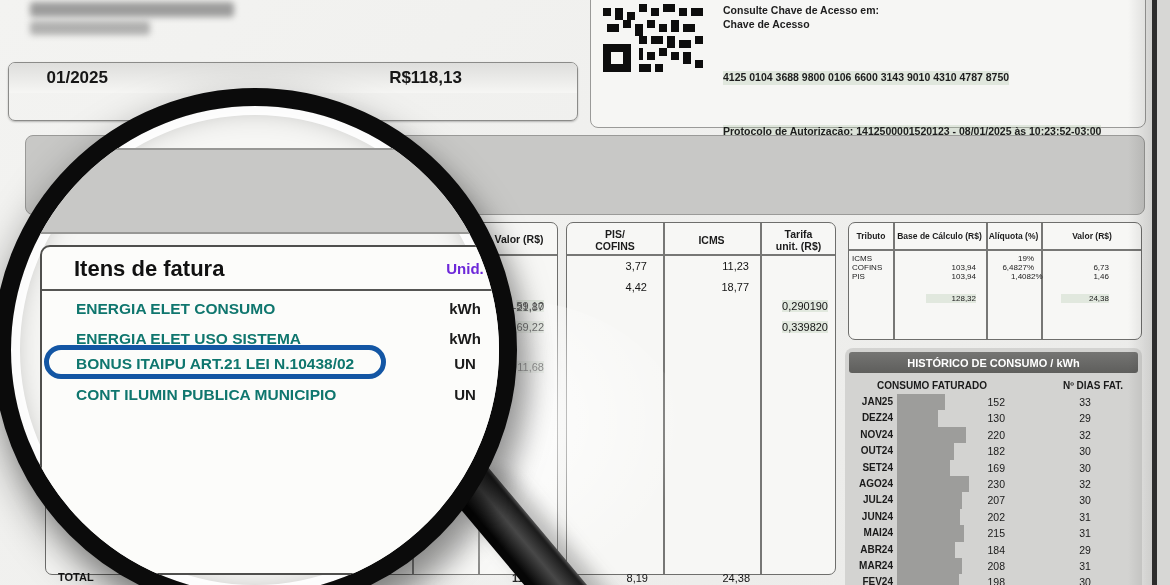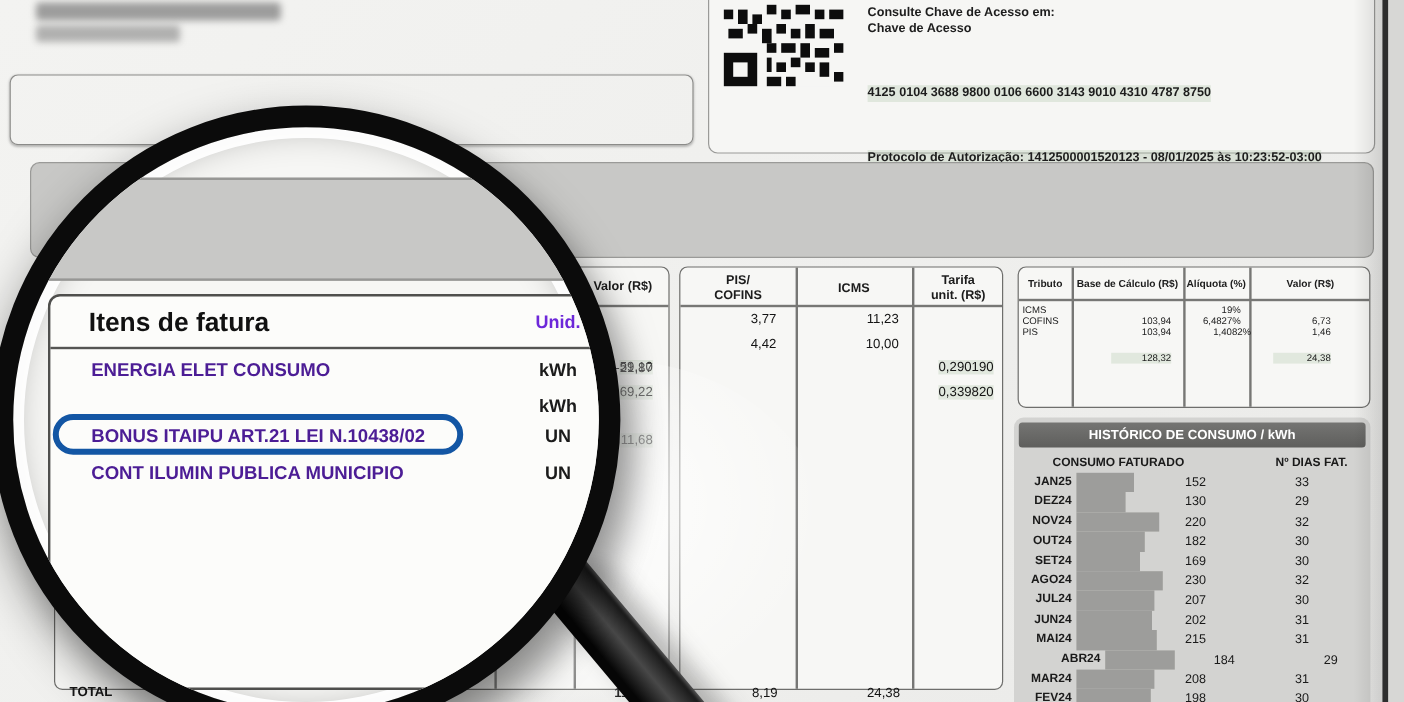--- a/index.html
+++ b/index.html
@@ -77,35 +77,40 @@
   
   .lens-band{position:absolute;left:-30px;top:42px;width:600px;height:86px;background:#c8c8c6;
              border-top:2px solid #979795;border-bottom:2px solid #979795;}
   .items-box{position:absolute;left:29px;top:139px;width:520px;height:330px;
              border:2.5px solid #4f4f4d;border-radius:10px;background:#fcfcfa;}
   .items-title{position:absolute;left:32px;top:9px;font-weight:bold;font-size:22px;color:#111;}
   .items-unit-head{position:absolute;left:385px;top:13px;width:76px;text-align:center;font-weight:bold;font-size:15px;color:#6d28d9;}
   .items-vline{position:absolute;left:368px;top:0;bottom:0;width:2px;background:#55555
 3;}
   .items-hline{position:absolute;left:0;right:0;top:42px;height:2px;background:#555553;}
-  .irow-name{position:absolute;left:34px;font-weight:bold;font-size:15.5px;color:#4c1d95;}
+  .irow-name{position:absolute;left:34px;font-weight:bold;font-size:15.5px;color:#0f766e;}
   .irow-unit{position:absolute;left:385px;width:76px;text-align:center;font-weight:bold;font-size:15px;color:#1b1b1b;}
   .blue-ring{position:absolute;left:2px;top:98px;width:342px;height:34px;border:5px solid #1356a4;border-radius:18px;}
 
   .total-label{font-weight:bold;font-size:11px;color:#161616;}
 </style>
 </head>
 <body>
 
 <div id="stage">
 
   <div class="abs blurline" style="left:30px;top:2px;width:204px;height:15px;"></div>
   <div class="abs blurline" style="left:30px;top:21px;width:120px;height:14px;opacity:.5;"></div>
 
   <div class="abs sum-box">
+    <div class="sum-vals">
+      <div class="c1">01/2025</div>
+      <div class="c2"></div>
+      <div class="c3">R$118,13</div>
+    </div>
   </div>
 
   <div class="abs qr-box"></div>
   <svg class="abs" style="left:603px;top:-28px;" width="100" height="100" viewBox="0 0 25 25">
     <rect x="0" y="0" width="25" height="25" fill="#f6f6f4"></rect>
     <g fill="#0d0d0d">
       <rect x="0" y="0" width="7" height="7"></rect>
         <rect x="18" y="0" width="7" height="7"></rect>
       <rect x="0" y="18" width="7" height="7"></rect>
       <rect x="2" y="2" width="3" height="3" fill="#f6f6f4"></rect>
@@ -176,21 +181,21 @@
       <div>COFINS</div>
     </div>
     <div class="colhead" style="left:96px;top:12px;width:97px;">ICMS</div>
     <div class="colhead" style="left:193px;top:6px;width:77px;">
       <div>Tarifa</div>
       <div>unit. (R$)</div>
     </div>
     <div class="num" style="right:188px;top:37px;">3,77</div>
     <div class="num" style="right:188px;top:58px;">4,42</div>
     <div class="num" style="right:86px;top:37px;">11,23</div>
-    <div class="num" style="right:86px;top:58px;">10,00</div>
+    <div class="num" style="right:86px;top:58px;">18,77</div>
     <div class="num hl" style="right:7px;top:37px;">0,290190</div>
     <div class="num hl" style="right:7px;top:58px;">0,339820</div>
   </div>
 
   <div class="abs total-label" style="left:58px;top:571px;">TOTAL</div>
   <div class="abs num" style="left:465px;width:80px;top:572px;font-weight:bold;">118,13</div>
   <div class="abs num" style="left:568px;width:80px;top:572px;">8,19</div>
   <div class="abs num" style="left:670px;width:80px;top:572px;">24,38</div>
 
   <div class="abs bbox" style="left:848px;top:222px;width:294px;height:118px;">
@@ -269,21 +274,21 @@
           <div class="bar" style="width: 63.2348px;"></div>
           <div class="v">202</div>
           <div class="d">31</div>
         </div>
         <div class="hrow" style="top: 177.2px;">
           <div class="m">MAI24</div>
           <div class="bar" style="width: 67.3043px;"></div>
           <div class="v">215</div>
           <div class="d">31</div>
         </div>
-        <div class="hrow" style="top: 193.6px; margin-left: 24px;">
+        <div class="hrow" style="top: 193.6px;">
           <div class="m">ABR24</div>
           <div class="bar" style="width: 57.6px;"></div>
           <div class="v">184</div>
           <div class="d">29</div>
         </div>
         <div class="hrow" style="top: 210px;">
           <div class="m">MAR24</div>
           <div class="bar" style="width: 65.113px;"></div>
           <div class="v">208</div>
           <div class="d">31</div>
@@ -308,20 +313,21 @@
   <div class="abs lens">
     <div class="lens-band"></div>
     <div class="items-box">
       <div class="items-vline"></div>
       <div class="items-hline"></div>
       <div class="items-title">Itens de fatura</div>
       <div class="items-unit-head">Unid.</div>
 
       <div class="irow-name" style="top:53px;">ENERGIA ELET CONSUMO</div>
       <div class="irow-unit" style="top:53px;">kWh</div>
+      <div class="irow-name" style="top:83px;">ENERGIA ELET USO SISTEMA</div>
       <div class="irow-unit" style="top:83px;">kWh</div>
       <div class="irow-name" style="top:108px;">BONUS ITAIPU ART.21 LEI N.10438/02</div>
       <div class="irow-unit" style="top:108px;">UN</div>
       <div class="irow-name" style="top:139px;">CONT ILUMIN PUBLICA MUNICIPIO</div>
       <div class="irow-unit" style="top:139px;">UN</div>
 
       <div class="blue-ring"></div>
     </div>
   </div>
 

